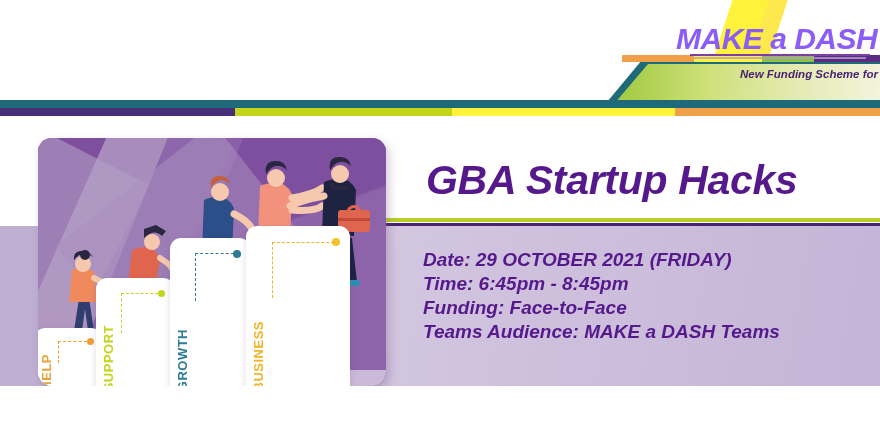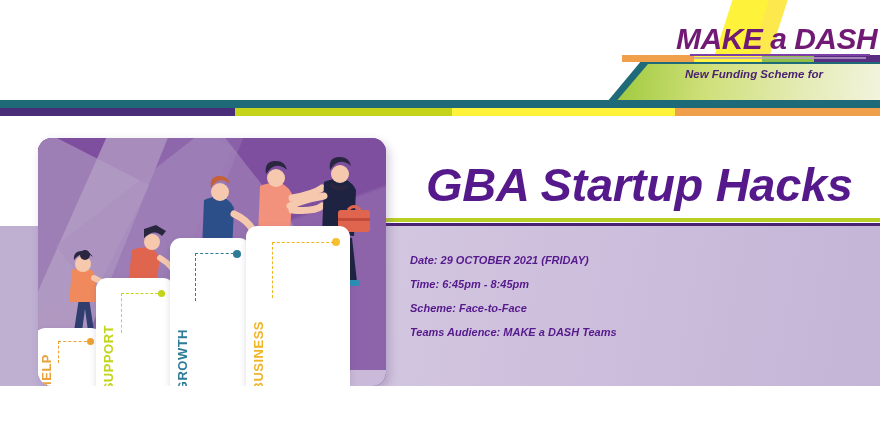--- a/index.html
+++ b/index.html
@@ -79,34 +79,34 @@
     position:absolute; left:762px; top:55px; width:52px; height:7px;
     background:#8ec045;
   }
   .hdr-underbar-seg4 {
     position:absolute; left:814px; top:55px; width:66px; height:7px;
     background:#5a2d82;
   }
   .logo-make {
     position:absolute; left:676px; top:22px; width:200px; height:34px;
     font-size:30px; font-weight:bold; font-style:italic;
-    color:#701a75; letter-spacing:-0.5px; white-space:nowrap;
+    color:#8b5cf6; letter-spacing:-0.5px; white-space:nowrap;
     text-align:right;
   }
   .logo-make-ul {
     position:absolute; left:690px; top:54px; width:180px; height:2px;
     background:#7d3fa3;
   }
   .logo-make-ul2 {
     position:absolute; left:694px; top:57px; width:172px; height:2px;
     background:#b49ccb; opacity:.8;
   }
   .hdr-tag {
     position:absolute; left:630px; top:67px; width:248px;
-    text-align:center; color:#4a2272;
+    text-align:right; color:#4a2272;
     font-size:11.5px; font-weight:bold; font-style:italic; line-height:15px;
   }
 
   
   .teal-band {
     position:absolute; left:0; top:100px; width:880px; height:8px;
     background:#1e6a78;
   }
   .stripe-row { position:absolute; left:0; top:108px; width:880px; height:8px; }
   .stripe-row i { position:absolute; top:0; height:8px; display:block; }
@@ -156,26 +156,26 @@
     opacity:.20;
   }
   .illus .floor {
     position:absolute; left:0; bottom:0; width:348px; height:16px;
     background:rgba(255,255,255,.55);
   }
 
   
   .title {
     position:absolute; left:426px; top:157px;
-    font-size:47px; font-weight:bold; font-style:italic;
+    font-size:41px; font-weight:bold; font-style:italic;
     color:#56198c; letter-spacing:-0.3px; white-space:nowrap;
   }
   .details {
-    position:absolute; left:410px; top:248px; width:430px;
-    color:#56198c; font-size:11px; font-weight:bold; font-style:italic;
+    position:absolute; left:423px; top:248px; width:430px;
+    color:#56198c; font-size:19px; font-weight:bold; font-style:italic;
     line-height:24px; white-space:nowrap;
   }
 
   
   .footer {
     position:absolute; left:0; top:386px; width:880px; height:57px;
     background:#ffffff;
   }
 
   .people { position:absolute; inset:0; }
@@ -316,21 +316,21 @@
       <span class="dot" style="right:10px;top:12px;background:#f5c12e;width:8px;height:8px"></span>
       <span class="ln" style="left:26px;top:16px;width:62px;height:56px;border-color:#f0b429"></span>
     </div>
   </div>
 
   <div class="title">GBA Startup Hacks</div>
 
   <div class="details">
     <div>Date: 29 OCTOBER 2021 (FRIDAY)</div>
     <div>Time: 6:45pm - 8:45pm</div>
-    <div>Scheme: Face-to-Face</div>
+    <div>Funding: Face-to-Face</div>
     <div>Teams Audience: MAKE a DASH Teams</div>
   </div>
 
   <div class="footer">
 
     
     
 
     
     

